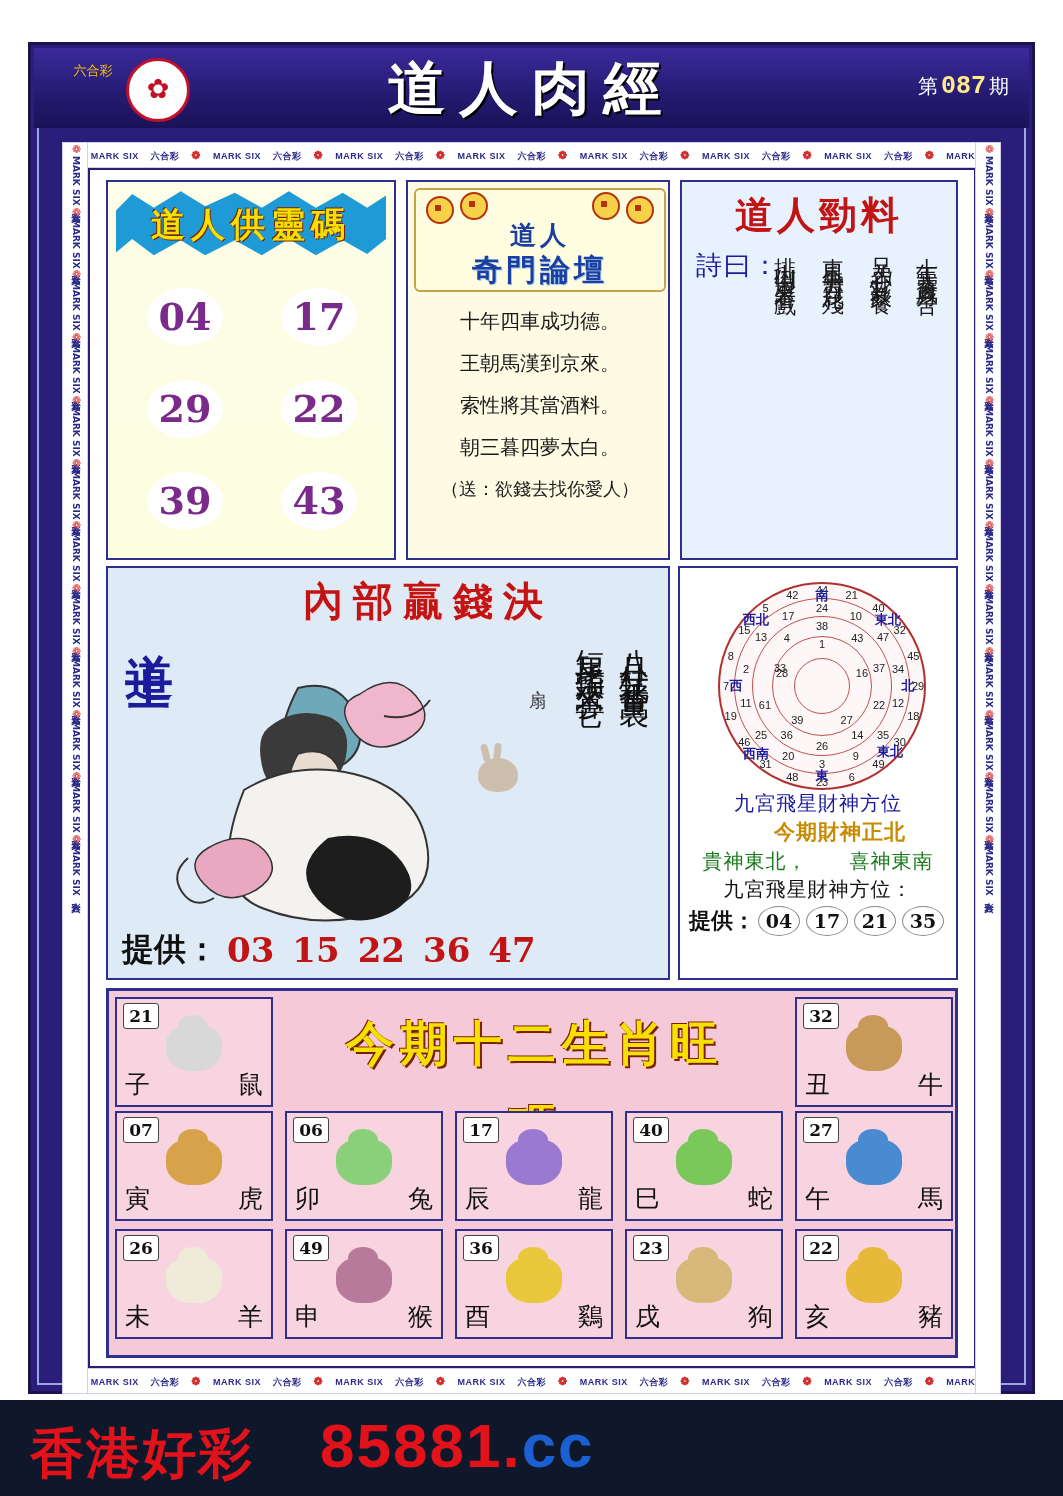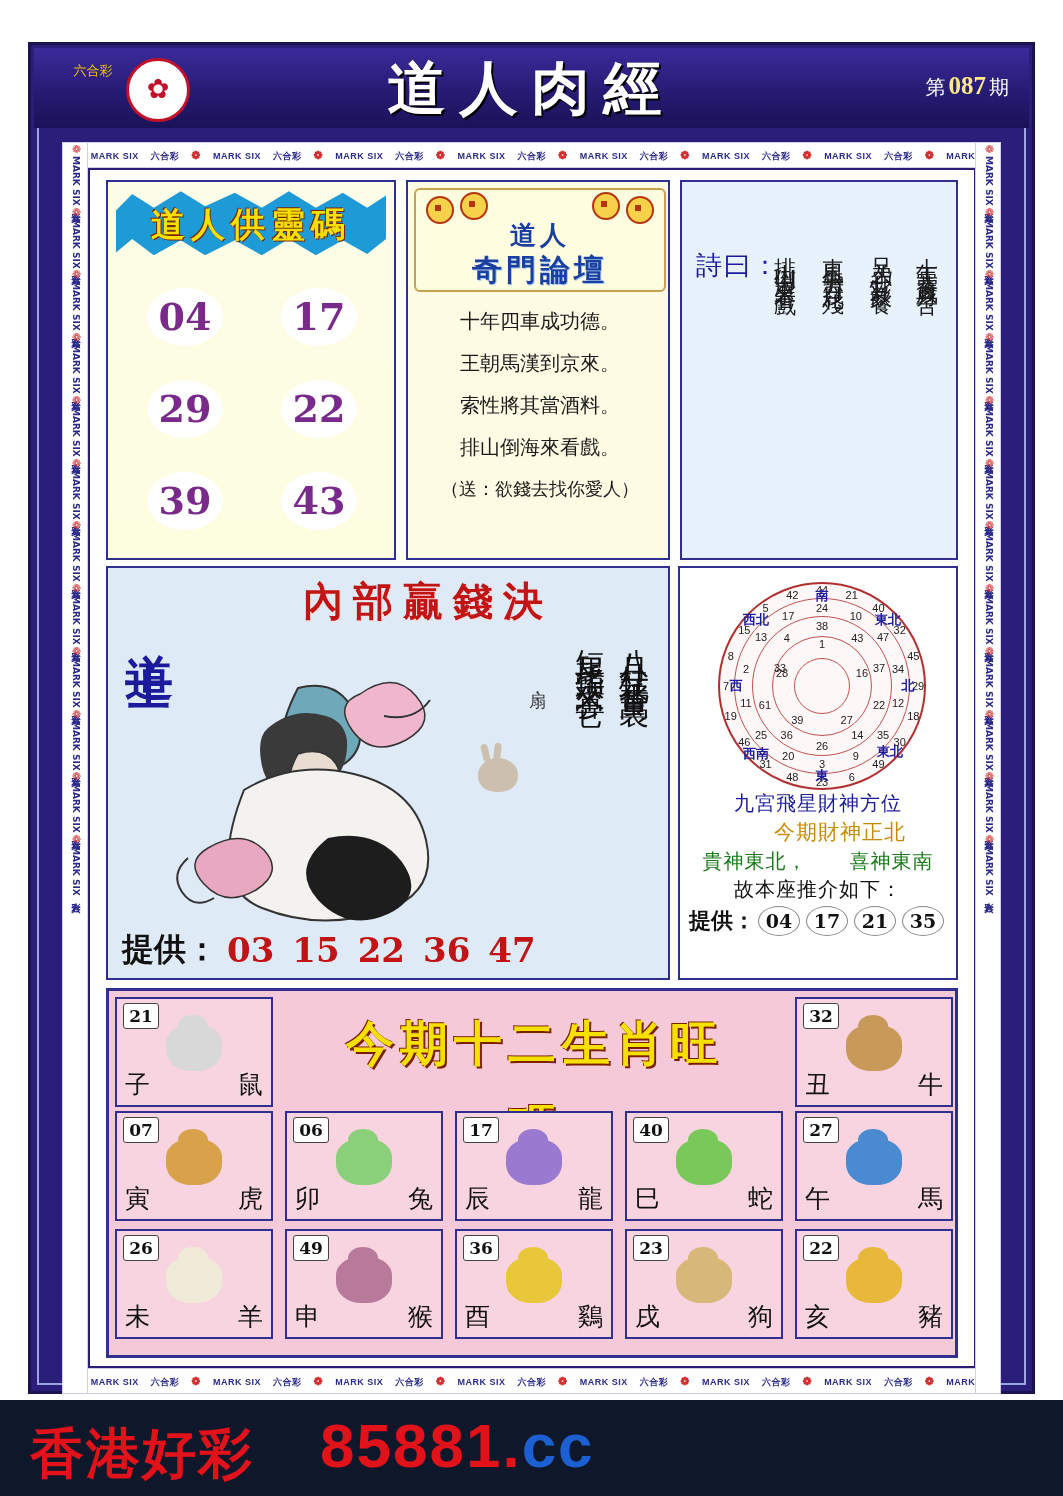--- a/index.html
+++ b/index.html
@@ -52,21 +52,21 @@
     color:#c0112a;font-size:27px;line-height:30px;text-align:center;
   }
   .logo-text{
     position:absolute;left:0;top:6px;width:58px;height:52px;
     color:#f2c200;font-size:13px;line-height:17px;text-align:center;
     font-family:"DejaVu Serif","Liberation Serif",serif;
   }
   .hdr-issue{
     position:absolute;right:20px;top:24px;
     color:#ffffff;font-size:20px;
-    font-family:Liberation Serif, serif;
+    font-family:Liberation Mono, monospace;
   }
   .hdr-issue .num{color:#ffe98a;font-size:25px;font-weight:bold;padding:0 3px;}
 
   
   .mk-top,.mk-bottom{
     position:absolute;left:62px;width:939px;height:26px;
     background:#ffffff;border:1px solid #cfcfe8;
     overflow:hidden;white-space:nowrap;box-sizing:border-box;
   }
   .mk-top{top:142px;}
@@ -250,21 +250,21 @@
     font-family:"DejaVu Serif","Liberation Serif",serif;transform:translate(-50%,-50%);
   }
   .wheel-cap{
     position:absolute;left:0;top:222px;width:276px;text-align:center;
     font-family:"DejaVu Serif","Liberation Serif",serif;
     font-size:20px;color:#1b1b9c;letter-spacing:1px;
   }
   .wheel-god{
     position:absolute;left:0;top:250px;width:320px;text-align:center;
     font-family:"DejaVu Serif","Liberation Serif",serif;
-    font-size:21px;color:#c88a00;font-weight:normal;letter-spacing:1px;
+    font-size:21px;color:#c88a00;font-weight:bold;letter-spacing:1px;
   }
   .wheel-line{
     position:absolute;left:0;width:276px;text-align:center;
     font-family:"DejaVu Serif","Liberation Serif",serif;
     font-size:20px;color:#1b7a1b;letter-spacing:1px;
   }
   .wheel-l1{top:280px;}
   .wheel-l2{top:308px;color:#111;}
   .wheel-foot{
     position:absolute;left:0;top:338px;width:276px;text-align:center;
@@ -457,26 +457,27 @@
         <div class="coin" style="left:44px;top:2px"></div>
         <div class="coin" style="right:44px;top:2px"></div>
         <div class="coin" style="right:10px;top:6px"></div>
         <div class="ribbon-l1">道人</div>
         <div class="ribbon-l2">奇門論壇</div>
       </div>
       <div class="poem">
         <div>十年四車成功德。</div>
         <div>王朝馬漢到京來。</div>
         <div>索性將其當酒料。</div>
-        <div>排山倒海來看戲。</div>
+        <div>朝三暮四夢太白。</div>
         <div class="last">（送：欲錢去找你愛人）</div>
       </div>
     </div>
 
     <div class="p-hot">
+      <div class="hot-title">道人勁料</div>
       <div class="hot-sub">詩曰：</div>
       <div class="vpoem" style="right:12px">十年寒窗歲月苦</div>
       <div class="vpoem" style="right:58px">兄弟心甘彩飲餐</div>
       <div class="vpoem" style="right:106px">東風無力百花殘</div>
       <div class="vpoem" style="right:154px">排山倒海來看戲</div>
     </div>
 
     <div class="p-dao">
       <div class="dao-head">內部贏錢決</div>
       <div class="dao-side">道士</div>
@@ -562,21 +563,21 @@
           <span class="wdir" style="left:16px;top:102px">西</span>
           <span class="wdir" style="left:102px;top:12px">南</span>
           <span class="wdir" style="left:36px;top:36px">西北</span>
           <span class="wdir" style="left:168px;top:36px">東北</span>
           <span class="wdir" style="left:36px;top:170px">西南</span>
           <span class="wdir" style="left:170px;top:168px">東北</span>
         </div>
       <div class="wheel-cap">九宮飛星財神方位</div>
       <div class="wheel-god">今期財神正北</div>
       <div class="wheel-line wheel-l1">貴神東北，　　喜神東南</div>
-      <div class="wheel-line wheel-l2">故本座推介如下：</div>
+      <div class="wheel-line wheel-l2">九宮飛星財神方位：</div>
       <div class="wheel-foot">
         <span class="lbl">提供：</span><span class="wball">04</span><span class="wball">17</span><span class="wball">21</span><span class="wball">35</span>
       </div>
     </div>
 
     <div class="p-zodiac">
       <div class="z-title">今期十二生肖旺碼</div>
       <div id="zodiacGrid">
           <div class="zcell" style="left:6px;top:6px">
             <span class="num">21</span>

